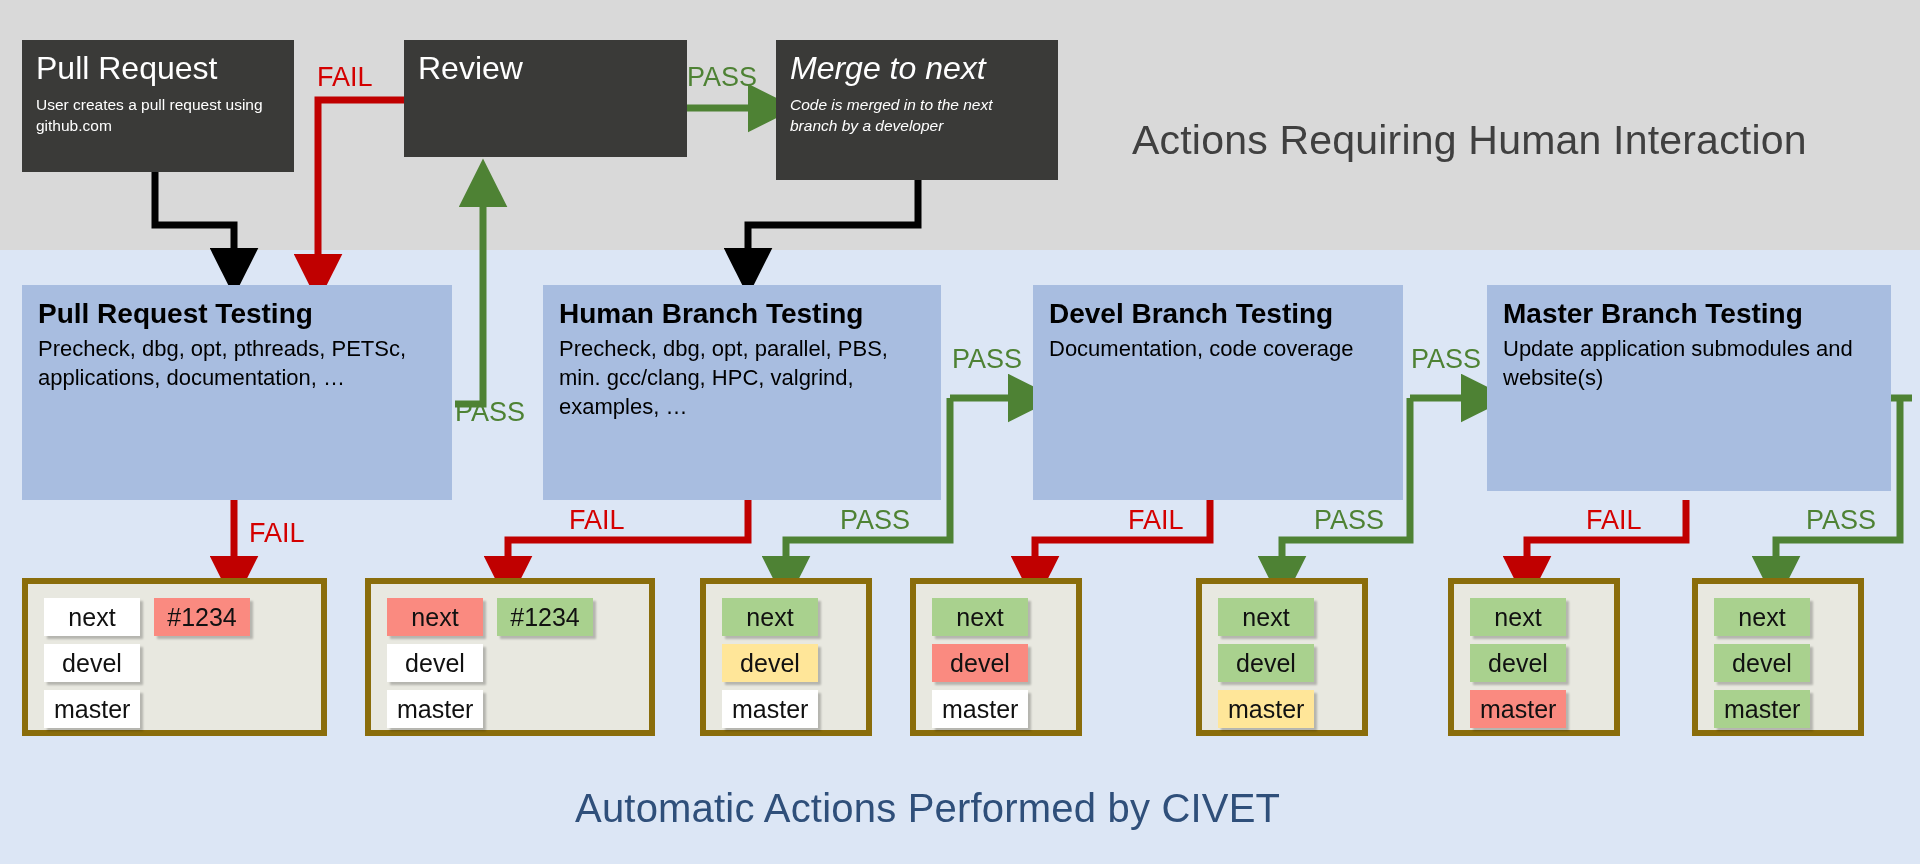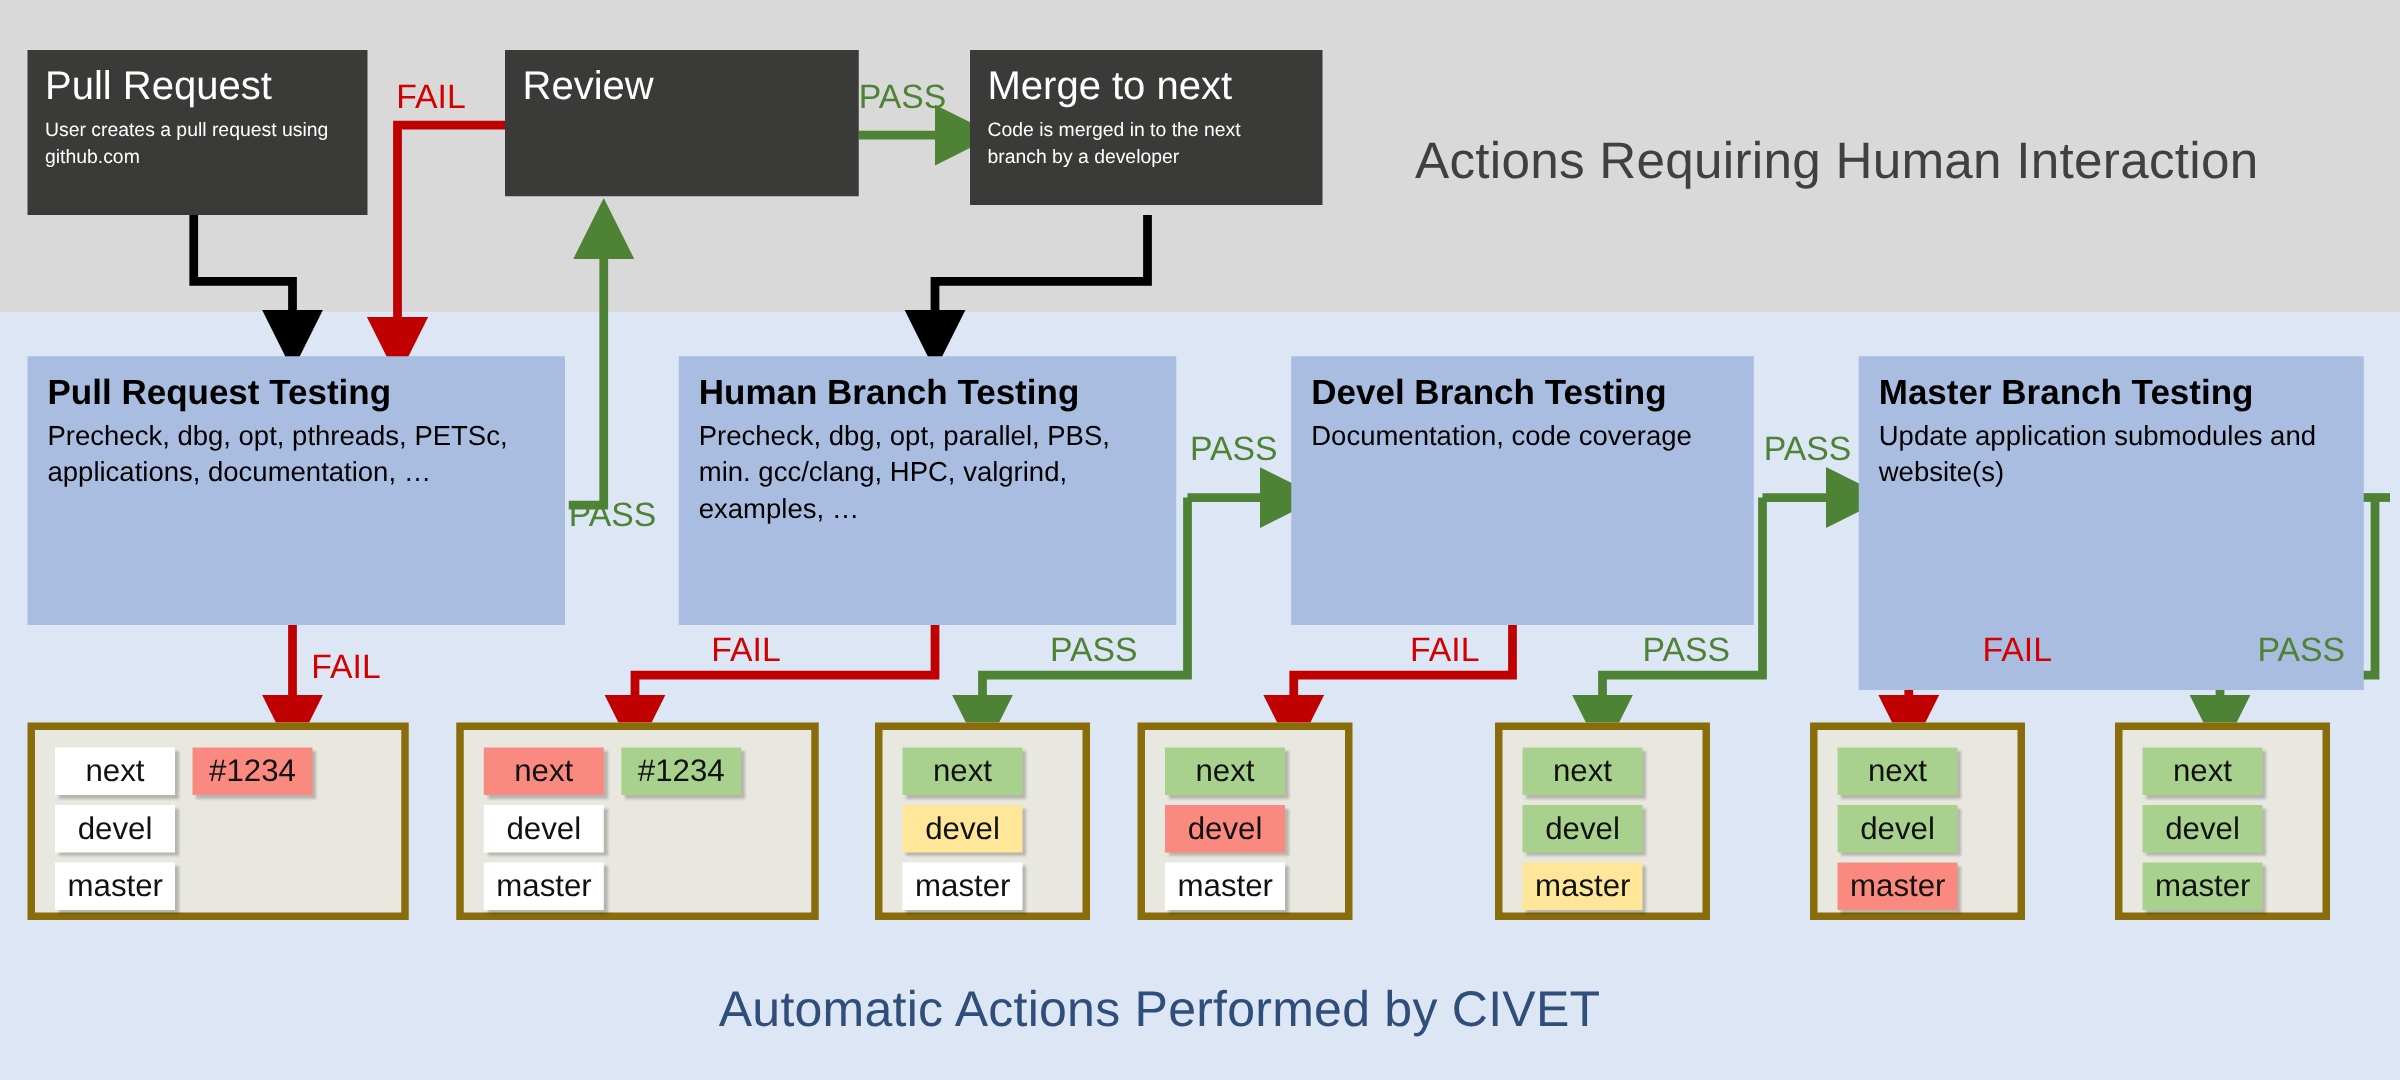--- a/index.html
+++ b/index.html
@@ -16,21 +16,21 @@
   .band-human{top:0;height:250px;background:#d9d9d9;}
   .band-auto{top:250px;height:614px;background:#dce6f5;}
 
   .band-title{
     position:absolute;
     color:#404040;
     font-size:41px;
     letter-spacing:.2px;
     white-space:nowrap;
   }
-  #human-title{left:1132px;top:105px;}
+  #human-title{left:1132px;top:117px;}
   #auto-title{left:575px;top:786px;color:#2f4f7a;font-size:40px;}
 
   
   .dark-box{
     position:absolute;
     background:#3a3a38;
     color:#ffffff;
     box-sizing:border-box;
     padding:12px 14px 10px 14px;
     overflow:hidden;
@@ -172,41 +172,41 @@
 
   <div class="dark-box" id="hb0" style="left:22px;top:40px;width:272px;height:132px;">
     <div class="bt">Pull Request</div>
     <div class="bd">User creates a pull request using github.com</div>
   </div>
 
   <div class="dark-box" id="hb1" style="left:404px;top:40px;width:283px;height:117px;">
     <div class="bt">Review</div>
   </div>
 
-  <div class="dark-box" id="hb2" style="left:776px;top:40px;width:282px;height:124px;">
+  <div class="dark-box" id="hb2" style="left:776px;top:40px;width:282px;height:140px;font-style:italic;">
     <div class="bt">Merge to next</div>
     <div class="bd">Code is merged in to the next branch by a developer</div>
   </div>
 
   <div class="blue-box" id="tb0" style="left:22px;top:285px;width:430px;height:215px;">
     <div class="bt">Pull Request Testing</div>
     <div class="bd">Precheck, dbg, opt, pthreads, PETSc, applications, documentation, …</div>
   </div>
 
   <div class="blue-box" id="tb1" style="left:543px;top:285px;width:398px;height:215px;">
     <div class="bt">Human Branch Testing</div>
     <div class="bd">Precheck, dbg, opt, parallel, PBS, min. gcc/clang, HPC, valgrind, examples, …</div>
   </div>
 
   <div class="blue-box" id="tb2" style="left:1033px;top:285px;width:370px;height:215px;">
     <div class="bt">Devel Branch Testing</div>
     <div class="bd">Documentation, code coverage</div>
   </div>
 
-  <div class="blue-box" id="tb3" style="left:1487px;top:285px;width:404px;height:267px;">
+  <div class="blue-box" id="tb3" style="left:1487px;top:285px;width:404px;height:206px;">
     <div class="bt">Master Branch Testing</div>
     <div class="bd">Update application submodules and website(s)</div>
   </div>
 
   <div id="cards-layer">
       <div class="status-card" style="left: 22px; top: 578px; width: 305px; height: 158px;">
         <div class="srow">
           <span class="chip c-white">next</span>
           <span class="chip c-red">#1234</span>
         </div>

